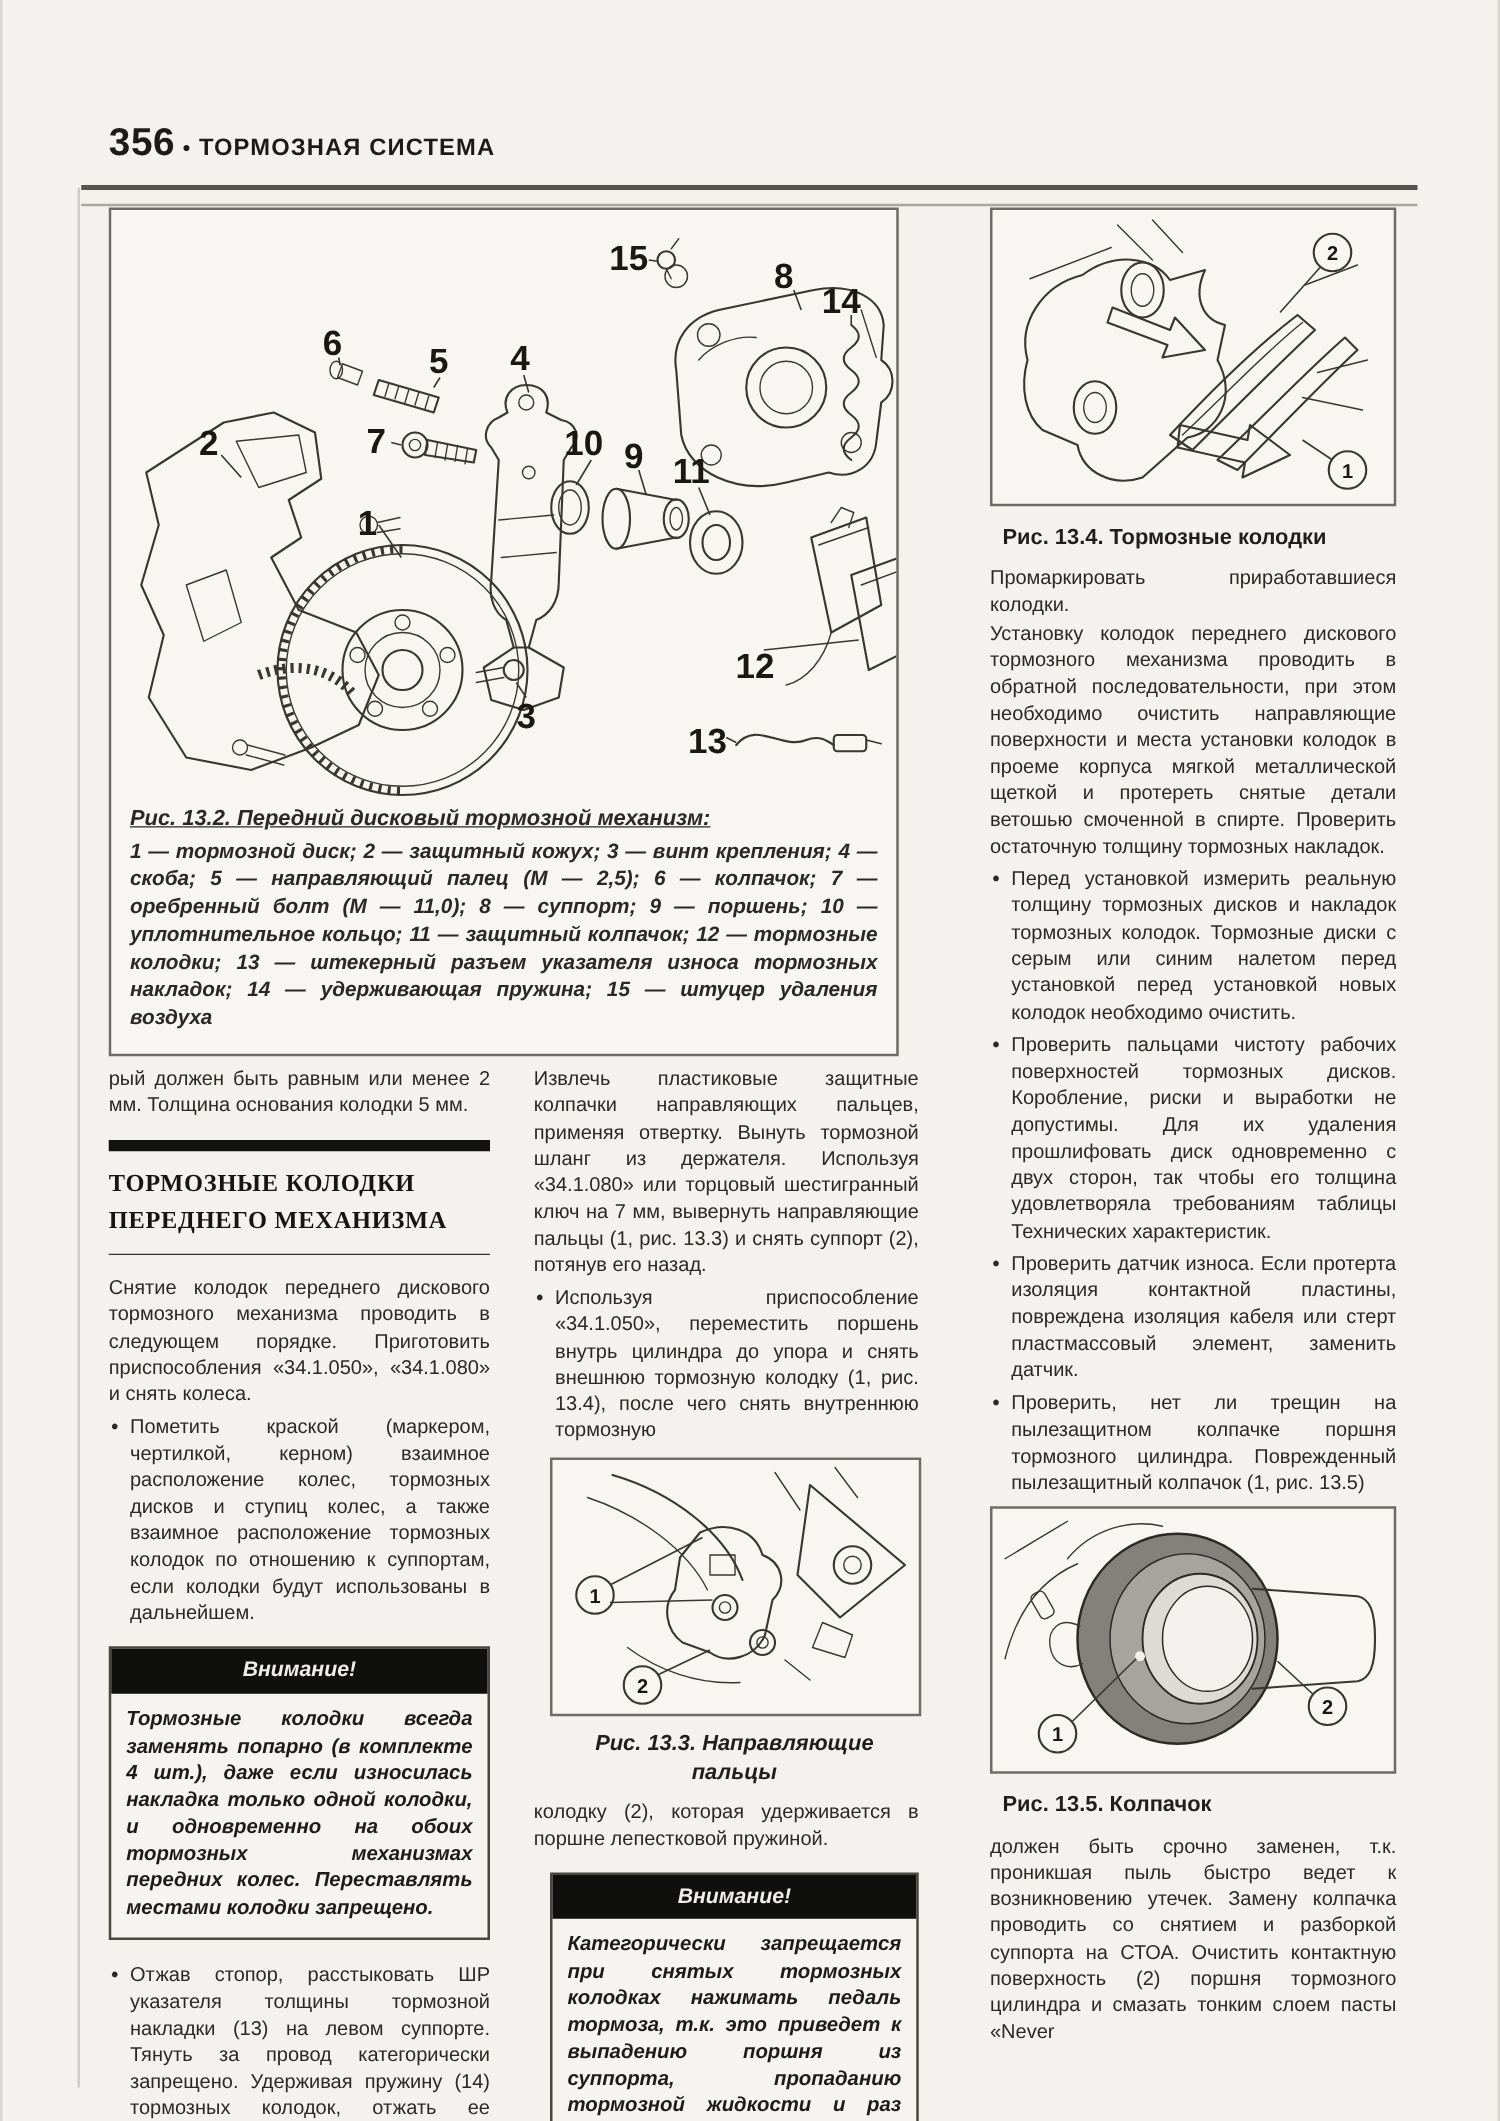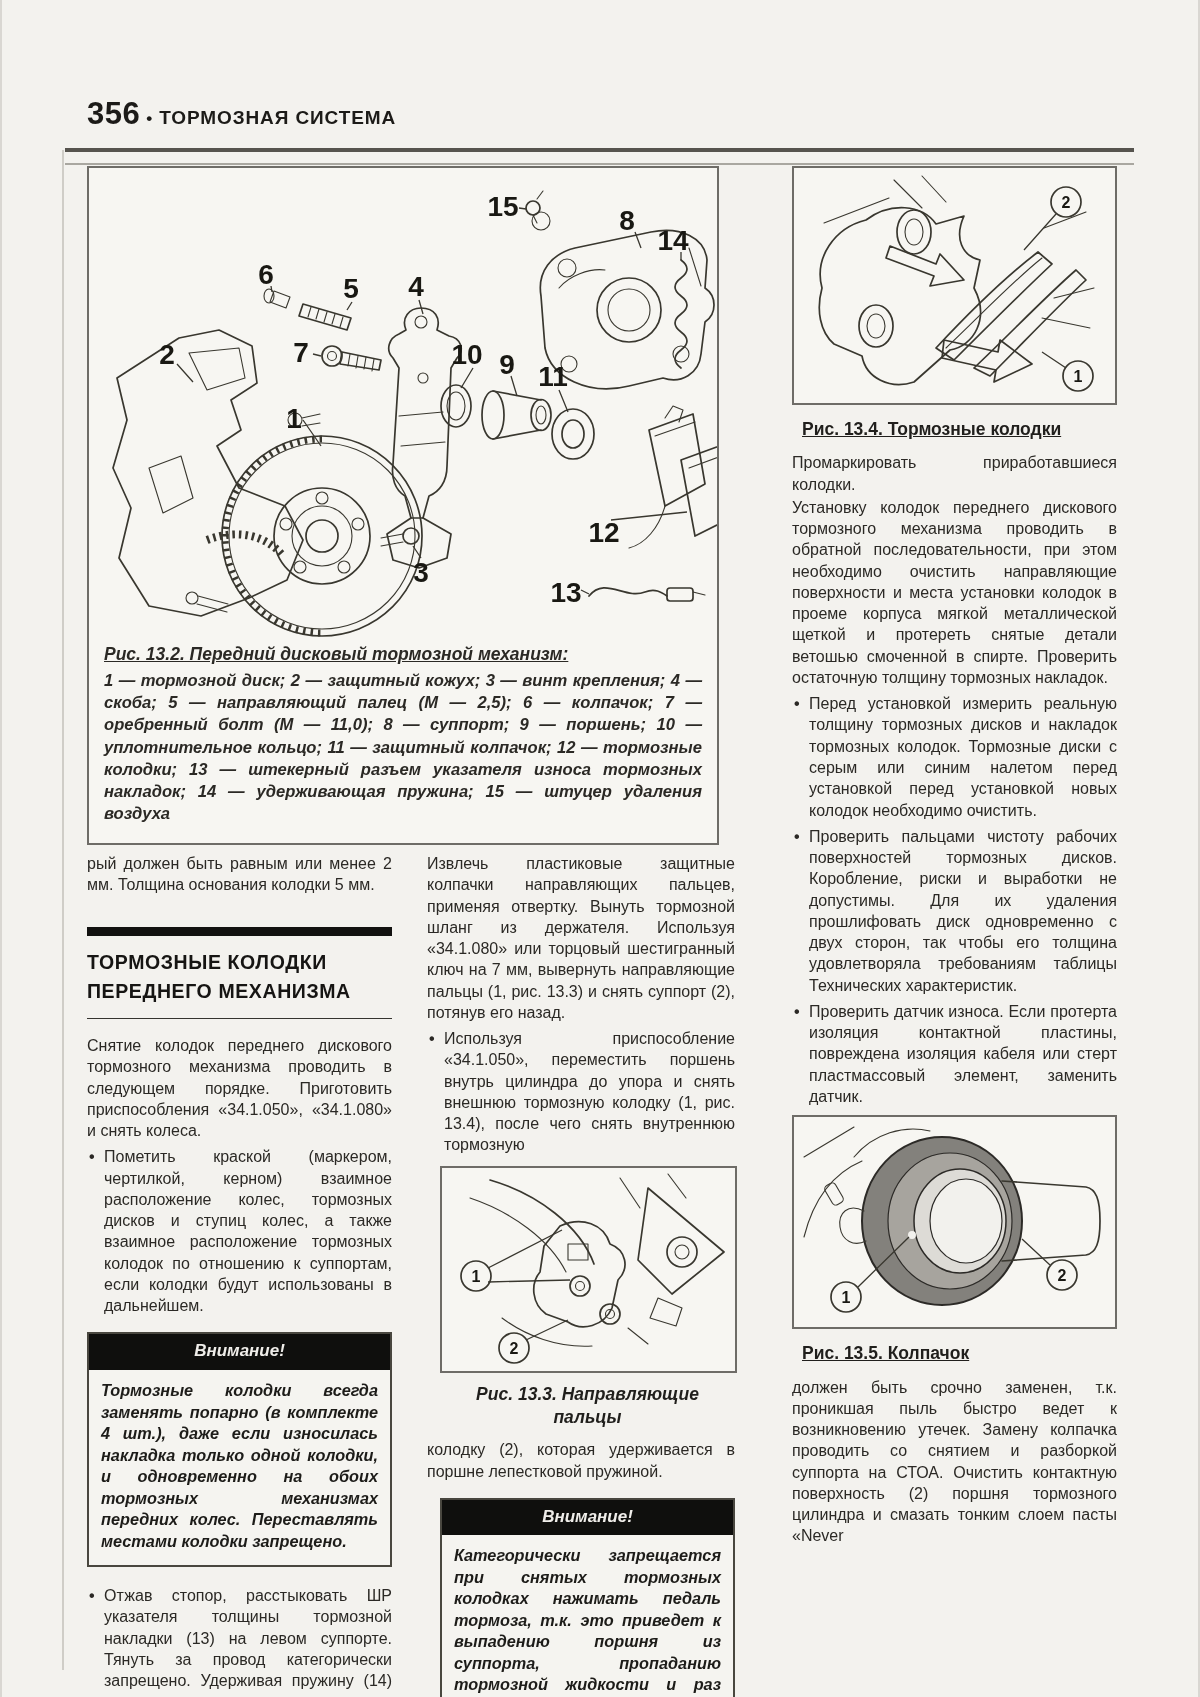--- a/index.html
+++ b/index.html
@@ -27,36 +27,36 @@
 
   .col{position:absolute;font-size:16px;line-height:1.33;text-align:justify;}
   .col-left{left:85px;top:853px;width:305px;}
   .col-mid{left:425px;top:853px;width:308px;}
   .col-right{left:790px;top:166px;width:325px;}
 
   .para{margin:0 0 2px 0;}
   .blt{position:relative;padding-left:17px;margin-top:5px;}
   .blt::before{content:"\2022";position:absolute;left:2px;top:0;font-weight:bold;}
 
-  .sect{margin-top:31px;}
+  .sect{margin-top:16px;font-family:Liberation Serif, serif;}
   .sect-bar{height:9px;background:#121210;}
   .sect-title{font-weight:bold;font-size:19.5px;letter-spacing:0.6px;line-height:1.5;margin-top:12px;color:#161513;text-align:left;}
   .sect-rule{border:none;border-top:1.6px solid #35342f;margin:12px 0 0 0;}
   .sect + .para{margin-top:16px;}
 
   .warn{border:2.5px solid #49473f;background:#f5f4f0;margin-top:16px;}
   .warn-h{background:#0f0f0d;color:#efede9;text-align:center;font-weight:bold;font-style:italic;font-size:17px;padding:6px 16px 7px;}
   .warn-b{padding:10px 12px 13px;font-weight:bold;font-style:italic;font-size:16.3px;line-height:1.32;text-align:justify;color:#1d1c19;}
 
   .mid-fig{margin:10px 0 0 13px;width:297px;height:207px;}
   .mid-cap{text-align:center;margin:10px 0 10px 13px;}
   .mid-warn{margin-left:13px;}
 
   .r-fig4{width:325px;height:239px;}
-  .r-cap{margin:13px 0 11px 10px;text-decoration:underline;}
+  .r-cap{margin:13px 0 11px 10px;}
   .r-fig5{width:325px;height:214px;margin-top:8px;}
 
   
   .ln{fill:none;stroke:#39372f;stroke-width:1.7;stroke-linejoin:round;stroke-linecap:round;}
   .thin{stroke-width:1.1;}
   .lead{fill:none;stroke:#39372f;stroke-width:1.3;}
   .numl{font-family:"Liberation Sans",sans-serif;font-weight:bold;font-size:28px;fill:#191813;}
   .con{font-family:"Liberation Sans",sans-serif;font-weight:bold;font-size:16px;fill:#191813;text-anchor:middle;}
 </style>
 </head>
@@ -250,20 +250,21 @@
         <text x="284" y="214" class="con">1</text>
       </svg>
     </div>
     <div class="r-cap figcap-r">Рис. 13.4. Тормозные колодки</div>
 
     <p class="para">Промаркировать приработавшиеся колодки.</p>
     <p class="para">Установку колодок переднего дискового тормозного механизма проводить в обратной последовательности, при этом необходимо очистить направляющие поверхности и места установки колодок в проеме корпуса мягкой металлической щеткой и протереть снятые детали ветошью смоченной в спирте. Проверить остаточную толщину тормозных накладок.</p>
     <div class="blt">Перед установкой измерить реальную толщину тормозных дисков и накладок тормозных колодок. Тормозные диски с серым или синим налетом перед установкой перед установкой новых колодок необходимо очистить.</div>
     <div class="blt">Проверить пальцами чистоту рабочих поверхностей тормозных дисков. Коробление, риски и выработки не допустимы. Для их удаления прошлифовать диск одновременно с двух сторон, так чтобы его толщина удовлетворяла требованиям таблицы Технических характеристик.</div>
     <div class="blt">Проверить датчик износа. Если протерта изоляция контактной пластины, повреждена изоляция кабеля или стерт пластмассовый элемент, заменить датчик.</div>
+    <div class="blt">Проверить, нет ли трещин на пылезащитном колпачке поршня тормозного цилиндра. Поврежденный пылезащитный колпачок (1, рис. 13.5)</div>
 
     <div class="figbox r-fig5">
       <svg width="321" height="210" viewBox="0 0 321 210">
         <path class="ln thin" d="M10 40 L60 10 M60 40 C80 16 110 8 136 14 M10 120 C20 80 40 56 68 44"></path>
         <ellipse cx="148" cy="104" rx="80" ry="84" fill="#83817c" stroke="#2c2a27" stroke-width="2"></ellipse>
         <ellipse cx="156" cy="104" rx="62" ry="68" fill="#a7a49e" stroke="#2c2a27" stroke-width="1.2"></ellipse>
         <ellipse cx="166" cy="104" rx="46" ry="52" fill="#dddbd6" stroke="#2c2a27" stroke-width="1.5"></ellipse>
         <ellipse cx="172" cy="104" rx="36" ry="42" fill="#f2f1ed" stroke="#2c2a27" stroke-width="1.2"></ellipse>
         <path class="ln" d="M208 64 L292 70 M208 144 L292 138 M292 70 C302 72 306 82 306 104 C306 126 302 136 292 138"></path>
         <path class="ln thin" d="M70 94 C54 86 44 96 46 110 C48 124 60 130 72 124"></path>

